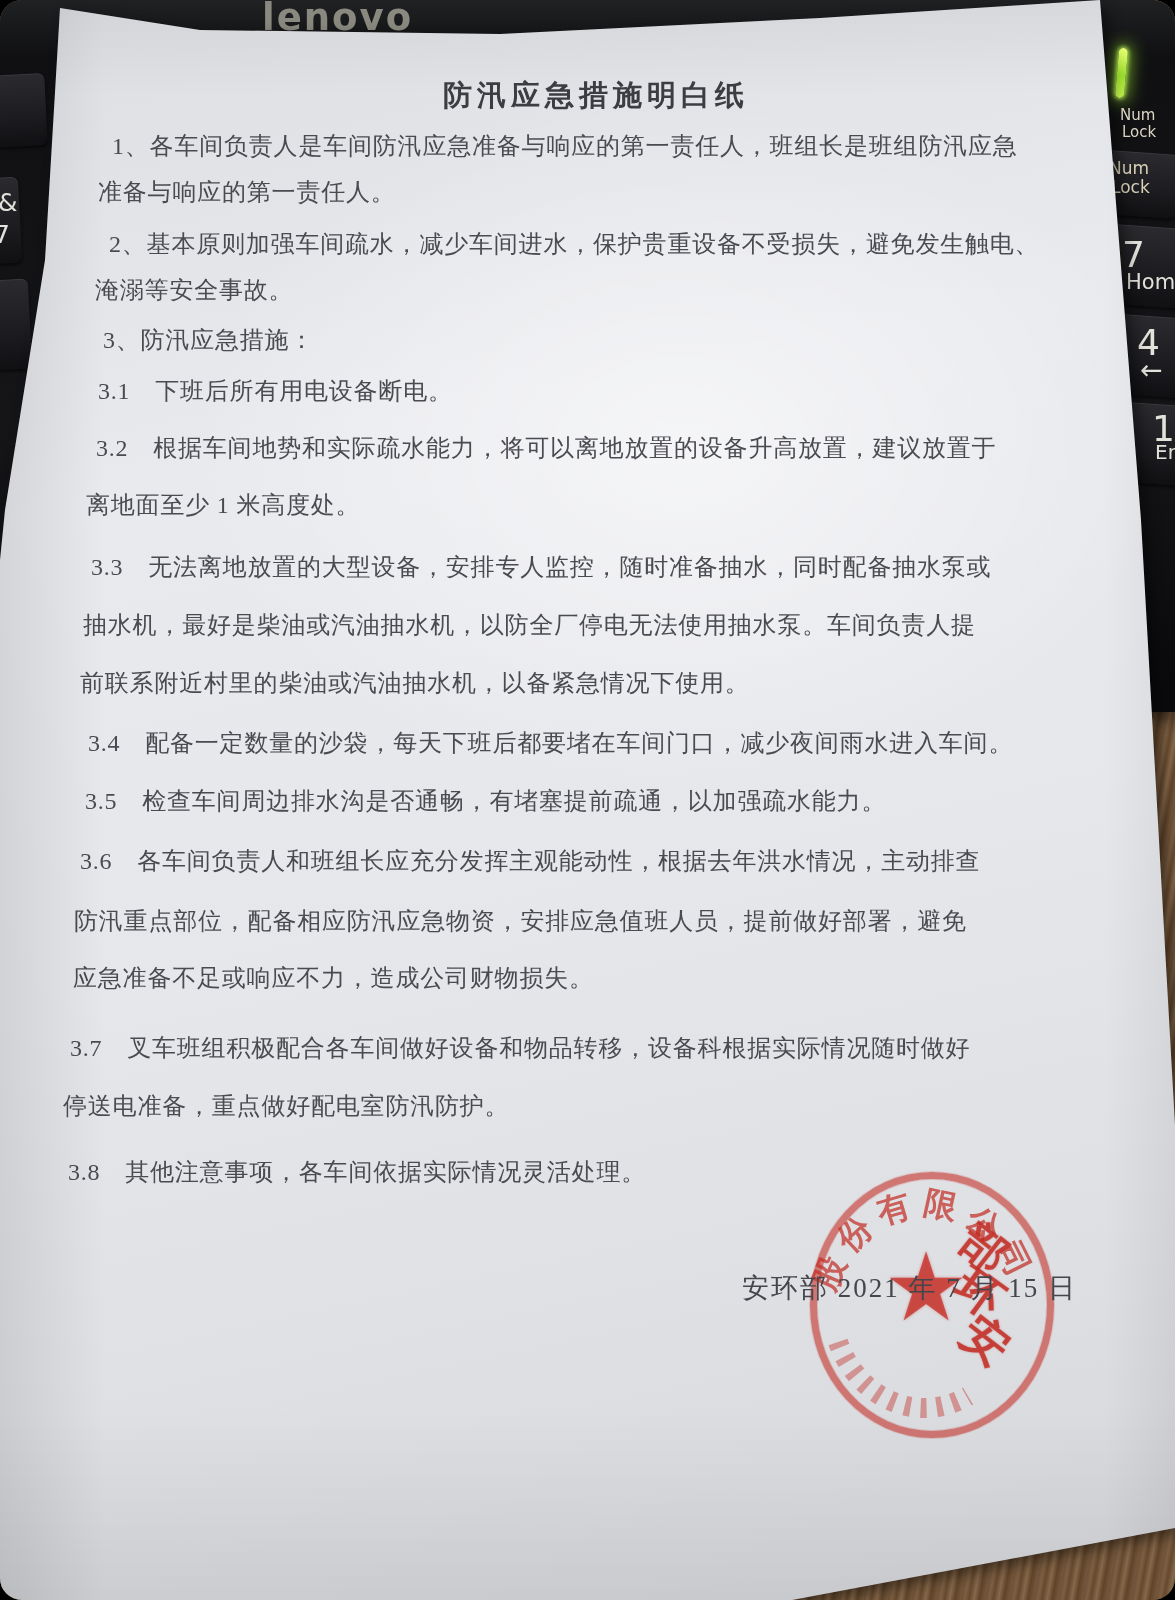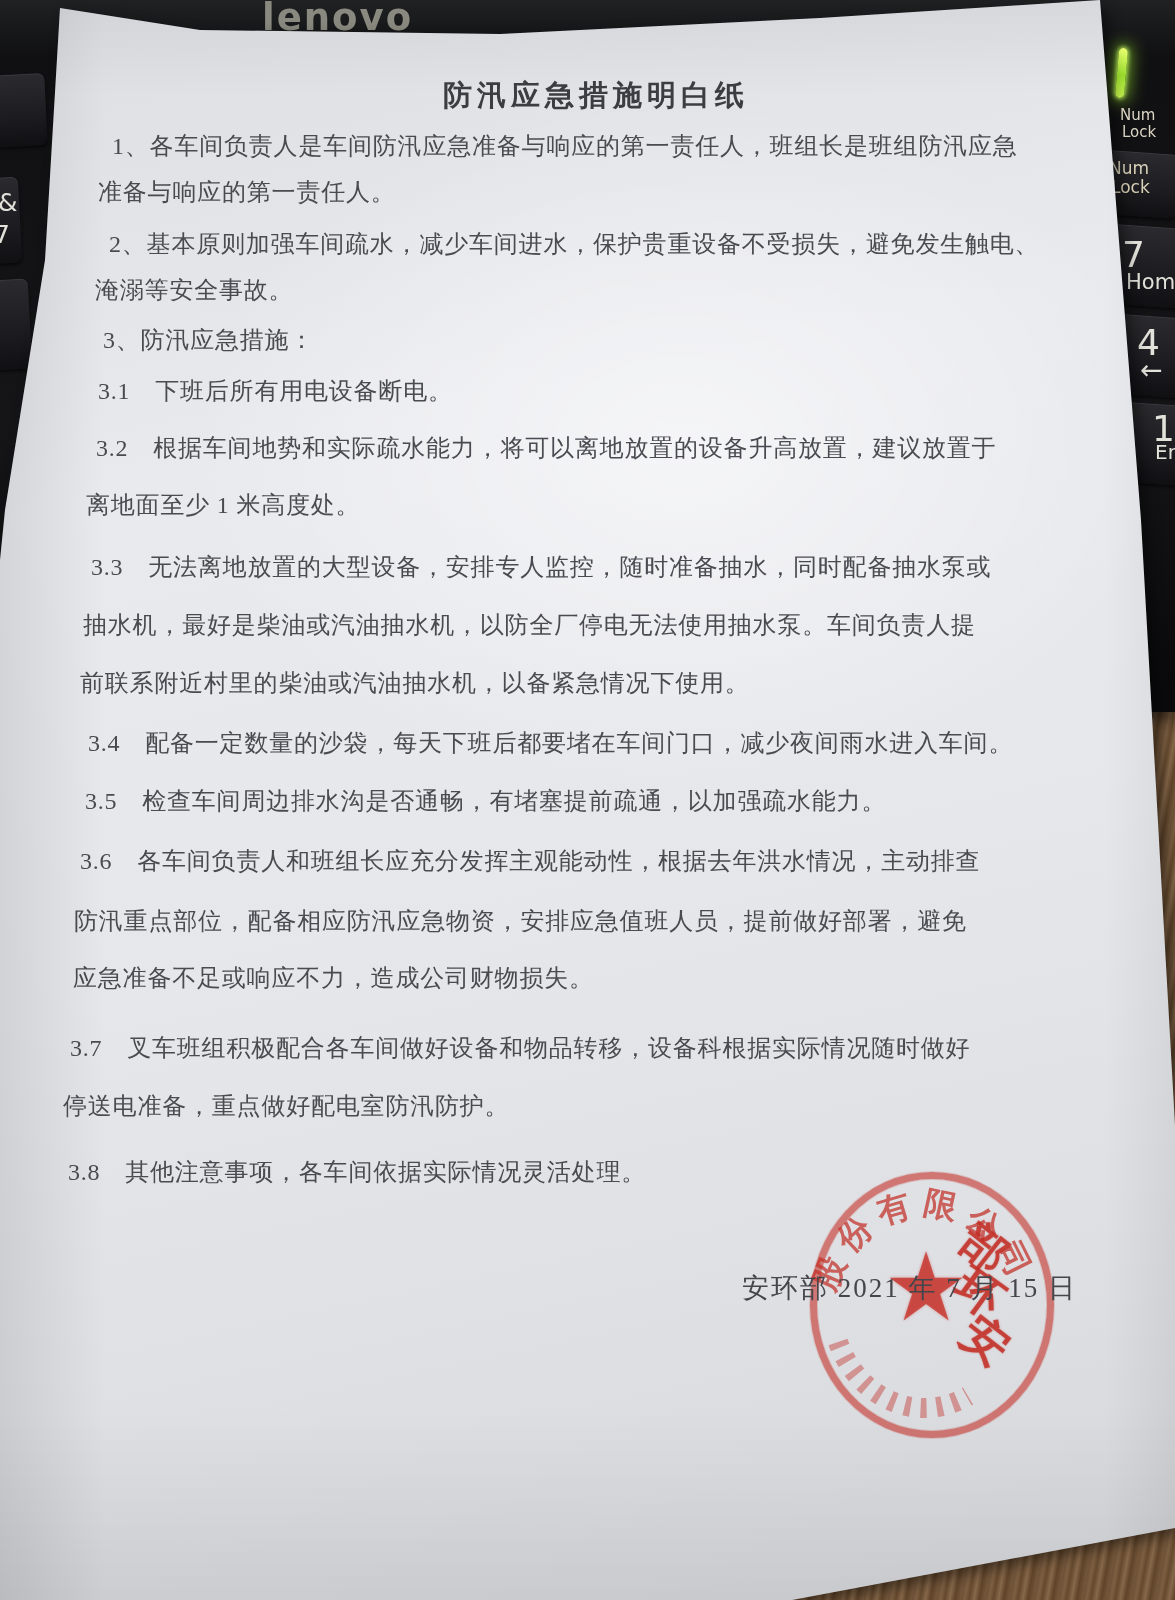--- a/index.html
+++ b/index.html
@@ -1,17 +1,17 @@
 <!DOCTYPE html>
 <html><head>
 <meta charset="utf-8">
 <style>
   html,body{margin:0;padding:0;background:#000;}
   #scene{position:relative;width:1175px;height:1600px;overflow:hidden;
-         font-family:"Liberation Serif","DejaVu Serif",serif;}
+         font-family:"Liberation Serif","DejaVu Serif",serif;border-radius:22px;}
 
   
   #desk{position:absolute;left:0;top:0;width:1175px;height:1600px;
     background:
       linear-gradient(115deg, rgba(0,0,0,.35), rgba(0,0,0,0) 45%),
       repeating-linear-gradient(100deg,
         #6b5138 0px,#7d5f42 4px,#64492e 8px,#86684a 13px,#5f442a 18px,#75583c 24px),
       #6e543a;}
 
   

